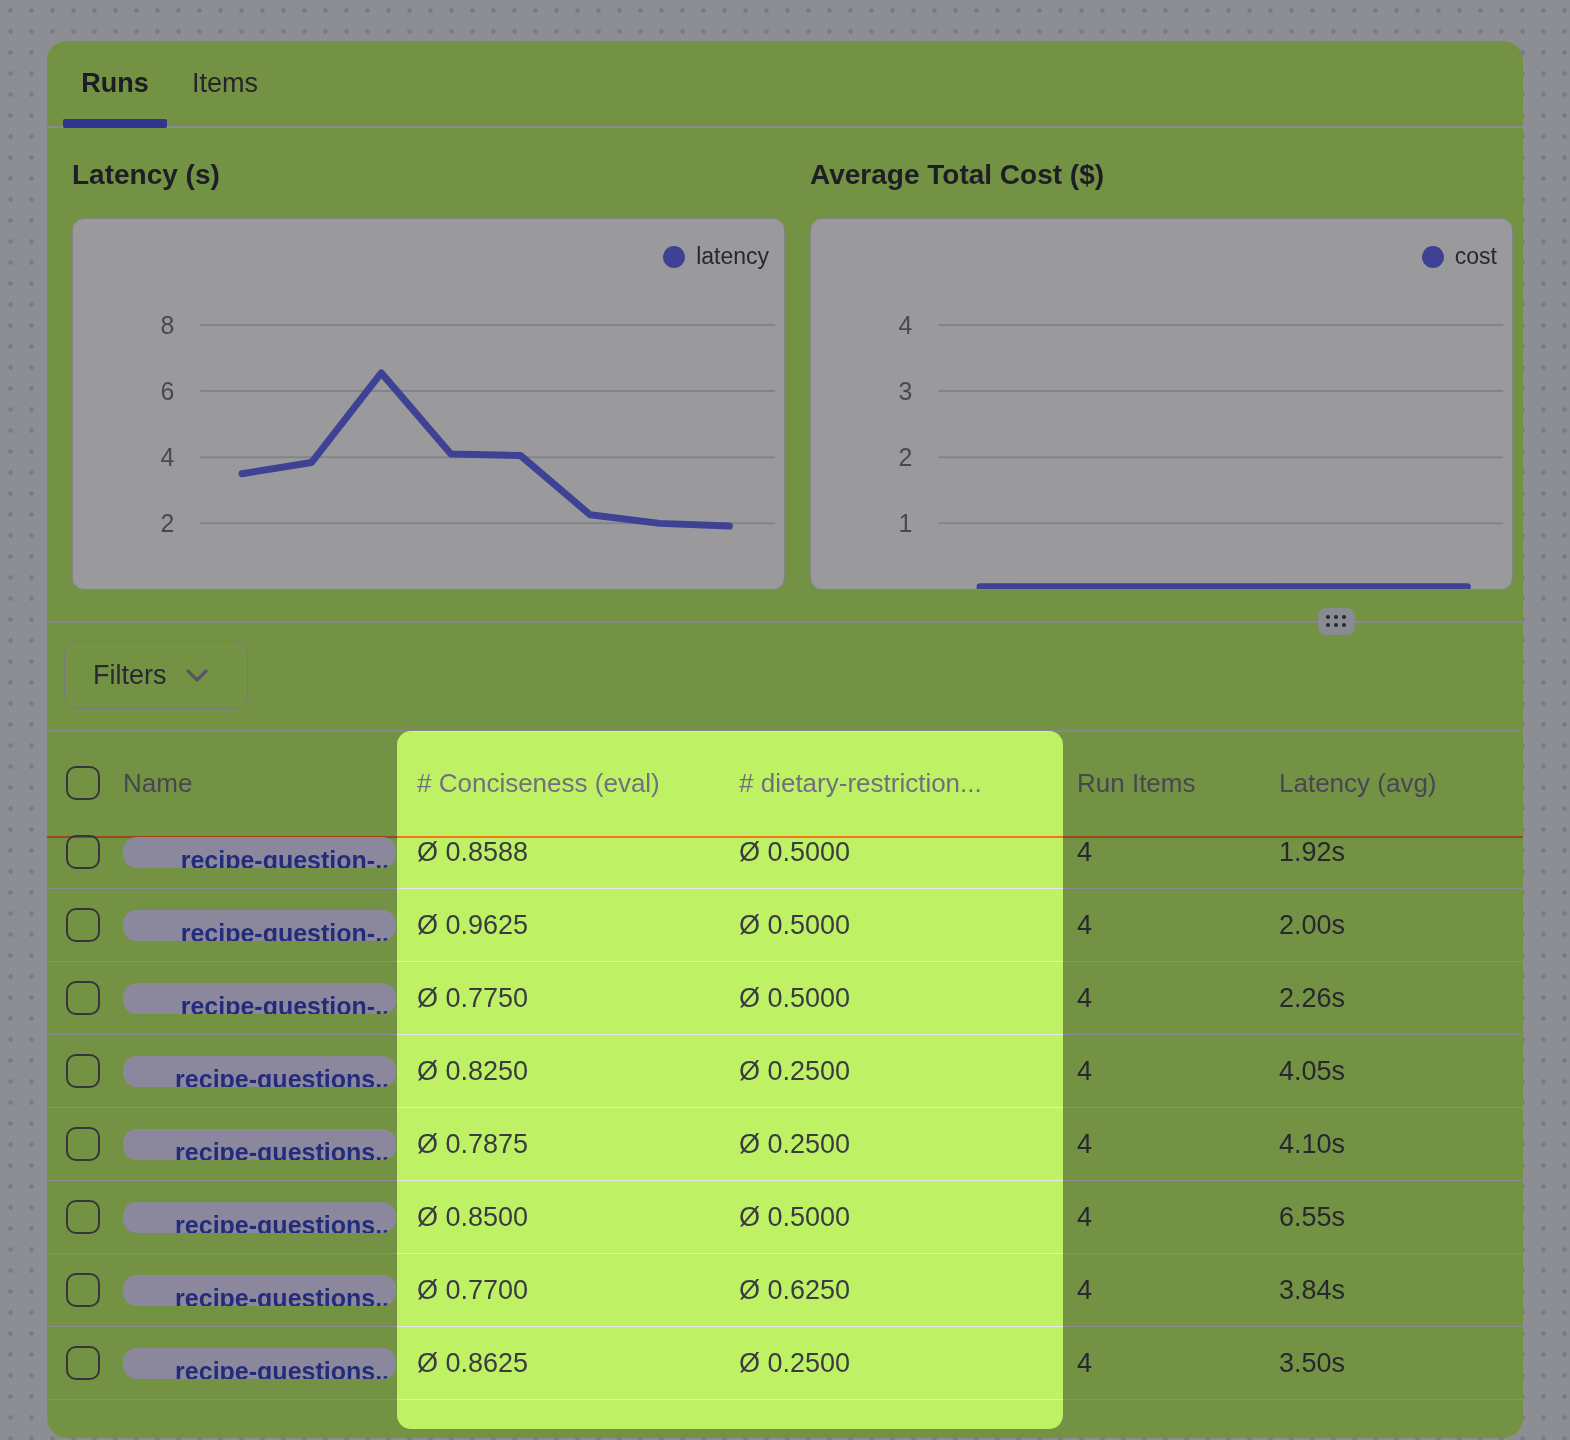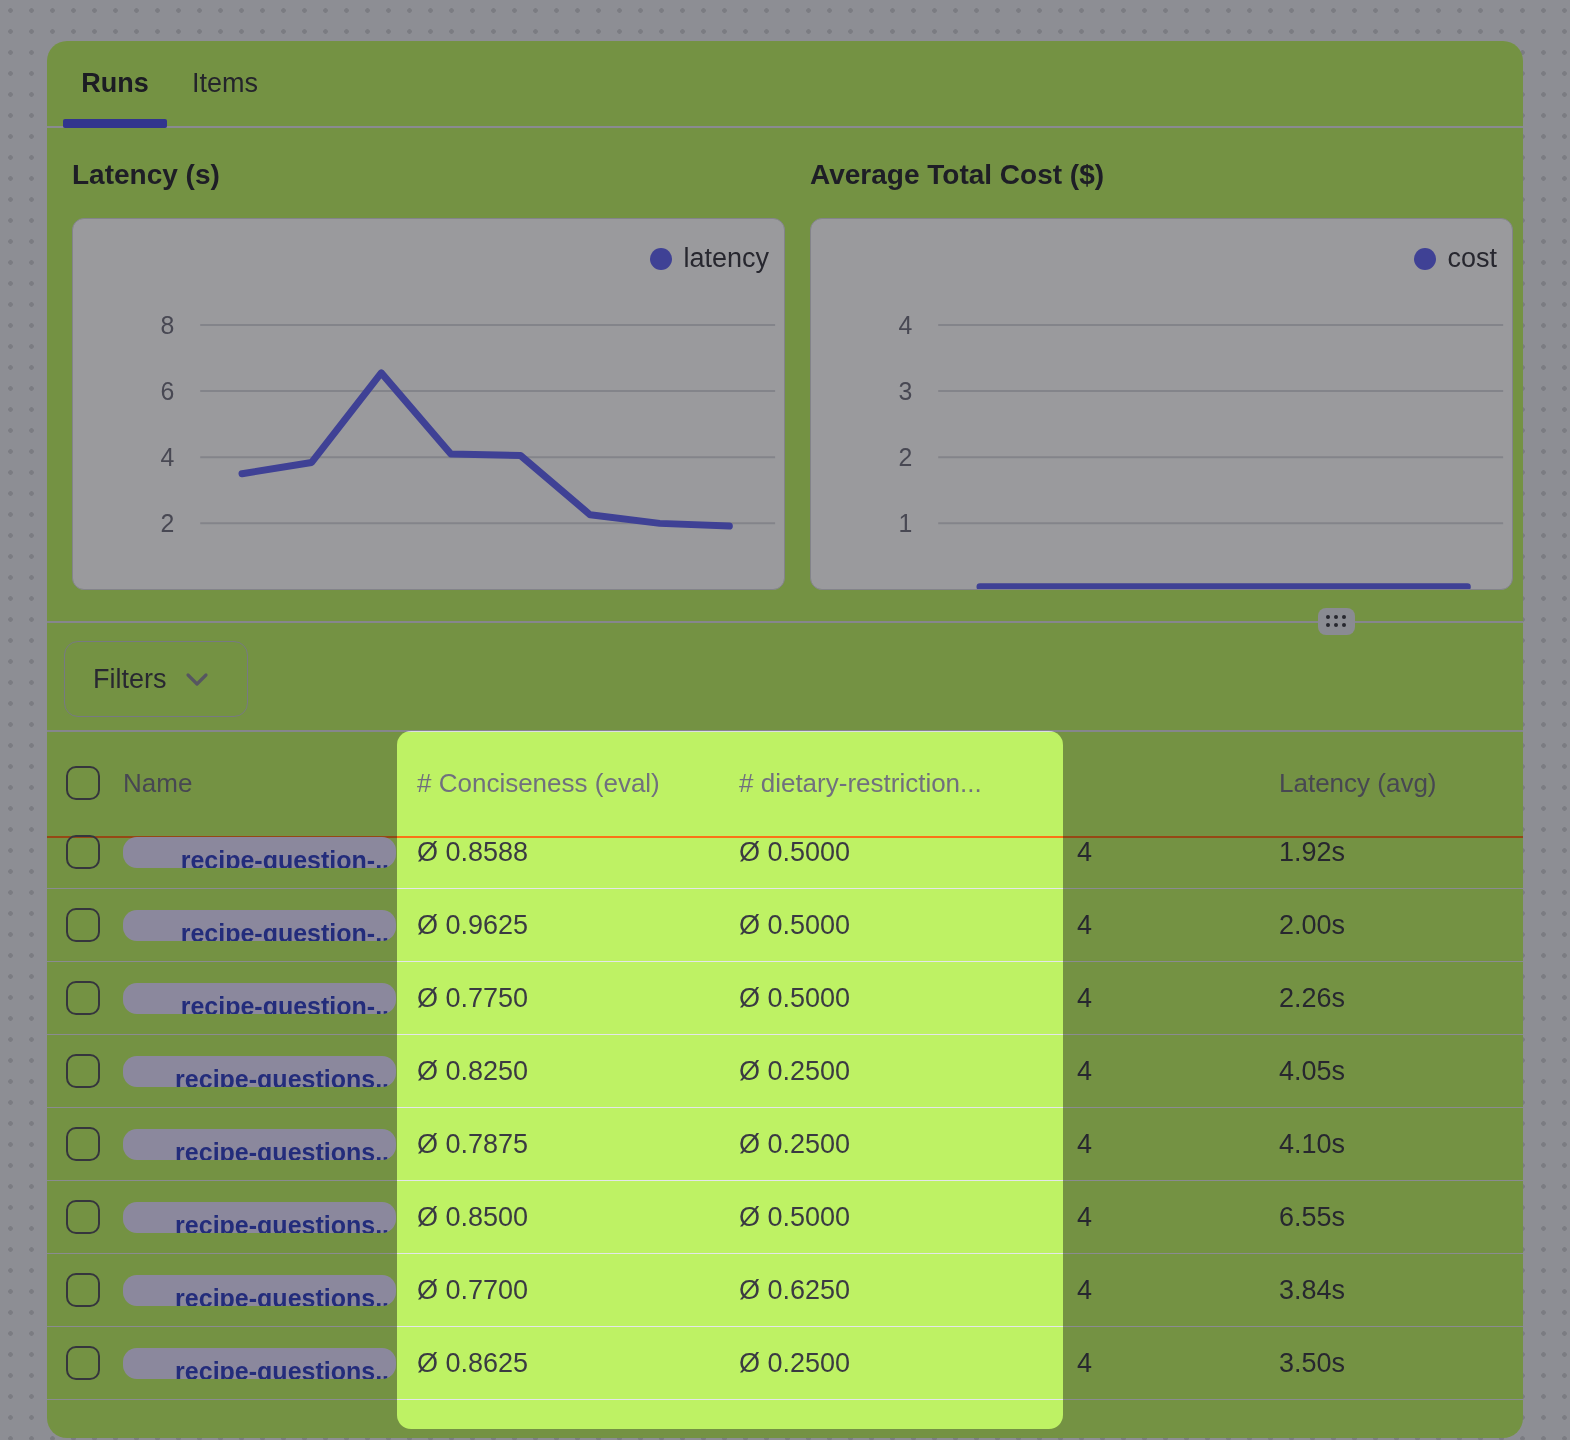--- a/index.html
+++ b/index.html
@@ -24,28 +24,28 @@
          background:var(--underline); border-radius:2px; }
   .tab-runs { left:16px; width:104px; }
   .tab-items { left:138px; width:80px; }
   
   .chart-title { position:absolute; top:118px; font-size:28px; font-weight:600; color:#2a2a32; }
   .chart-card { position:absolute; top:177px; height:372px; border:1.5px solid #d7d8de; border-radius:12px;
                 background:#fff; overflow:hidden; }
   .chart-card svg { position:absolute; left:0; top:0; width:100%; height:100%; display:block; }
   .legend { position:absolute; right:15px; top:24px; display:flex; align-items:center; gap:11px; }
   .legend-dot { width:22px; height:22px; border-radius:50%; background:var(--accent); }
-  .legend-label { font-size:27px; color:#3a3a42; }
+  .legend-label { font-size:23px; color:#3a3a42; }
   .section-divider { position:absolute; left:0; width:100%; height:2px; background:#dcdde3; }
   .drag-handle { position:absolute; left:1271px; top:567px; width:37px; height:27px; background:#e3e6ec;
                  border-radius:8px; display:flex; align-items:center; justify-content:center; z-index:2; cursor:grab; }
   .drag-dots { display:grid; grid-template-columns:repeat(3,5px); grid-template-rows:repeat(2,5px); gap:3px; }
   .drag-dots i { width:4px; height:4px; border-radius:50%; background:#3a3a42; }
   
-  .filters-btn { position:absolute; left:17px; top:600px; width:184px; height:76px; border:1.5px solid #c3c6d0;
+  .filters-btn { position:absolute; left:17px; top:600px; width:184px; height:68px; border:1.5px solid #c3c6d0;
                  border-radius:14px; background:transparent; display:flex; align-items:center; gap:18px;
                  padding-left:28px; cursor:pointer; }
   .filters-label { font-size:27px; font-weight:500; color:#3c3c45; }
   
   .table-top-divider { position:absolute; left:0; top:689px; width:100%; height:1.5px; background:#dcdde3; }
   .thead { position:absolute; left:0; top:689px; width:100%; height:108px; border-bottom:2px solid #f97316; }
   .th { position:absolute; top:0; height:100%; display:flex; align-items:center;
         font-size:26px; font-weight:500; color:#70707e; white-space:nowrap; }
   .row { position:absolute; left:0; width:100%; height:73px; border-bottom:1.5px solid #e4e6ea; }
   .cell { position:absolute; top:0; height:100%; display:flex; align-items:center;
@@ -134,20 +134,21 @@
 
   <div class="table-top-divider"></div>
 
   <div class="thead">
     <div class="th col-check">
         <span class="checkbox"></span>
       </div>
     <div class="th col-name">Name</div>
     <div class="th col-conc"># Conciseness (eval)</div>
     <div class="th col-diet"># dietary-restriction...</div>
+    <div class="th col-run">Run Items</div>
     <div class="th col-lat">Latency (avg)</div>
   </div>
 
   <div class="row" style="top:775px">
     <div class="cell col-check">
         <span class="checkbox"></span>
       </div>
     <div class="cell col-name">
         <span class="name-badge">recipe-question-...</span>
       </div>

